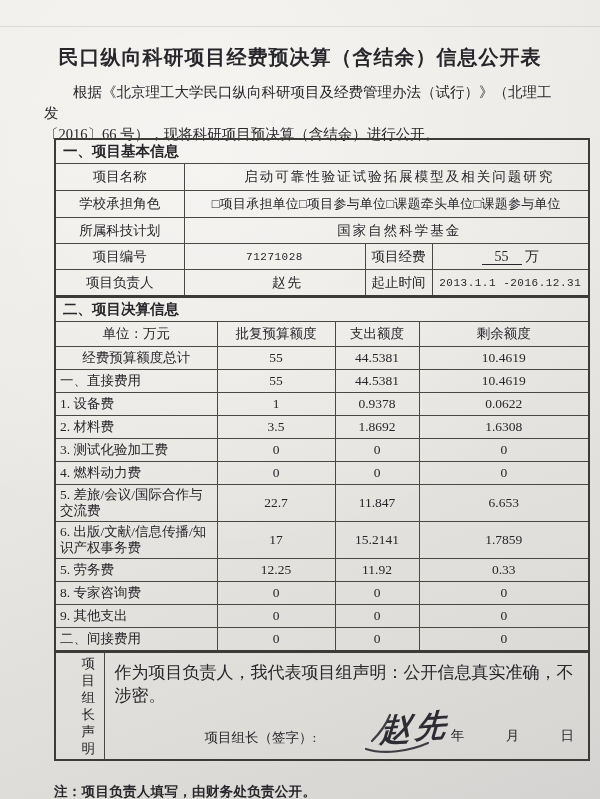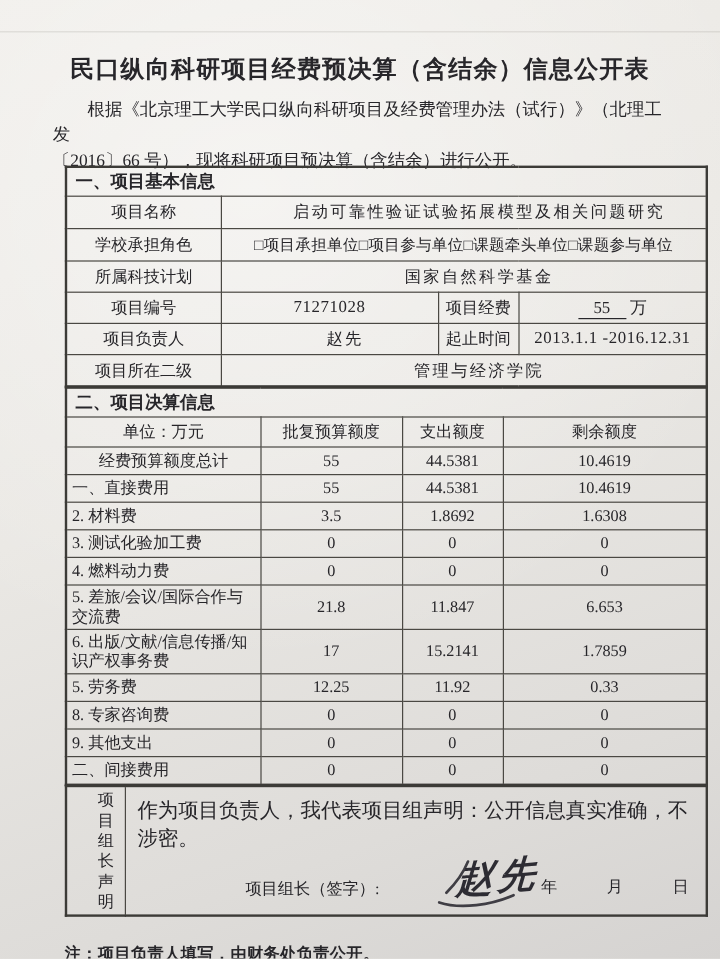--- a/index.html
+++ b/index.html
@@ -46,21 +46,21 @@
   .h26 td{height:21px;}
   .h25 td{height:20px;}
   .h23 td{height:18px;}
   .h22 td{height:17px;}
   .tall td{height:32px;white-space:normal;line-height:16px;}
   .lbl{text-align:left;padding-left:4px;}
   .name-val{letter-spacing:2px;padding-left:29px;}
   .opts{font-size:13px;letter-spacing:.2px;}
   .u{border-bottom:1px solid #27262a;padding:0 13px;}
   .funds-cell{font-size:14px;margin-left:23px;}
-  .period{font-family:Liberation Serif, serif;font-size:14px;letter-spacing:.5px;}
+  .period{font-family:Liberation Mono, monospace;font-size:11px;letter-spacing:.5px;}
   .num{font-family:"Liberation Serif","DejaVu Serif",serif;font-size:13.5px;}
   
   .decl-left{width:49px;white-space:normal;line-height:17px;font-size:13.5px;padding-left:20px;}
   .decl-right{text-align:left;padding:6px 8px 4px 10px;white-space:normal;position:relative;height:64px;vertical-align:top;}
   .decl-stmt{font-size:17px;margin-top:2px;}
   .sign-line{position:absolute;left:100px;bottom:12px;font-size:13.5px;text-align:right;}
   .date-labels{position:absolute;right:14px;bottom:14px;font-size:13.5px;}
   .date-labels span{margin-left:38px;}
   .sig-wrap{position:absolute;left:253px;bottom:2px;width:120px;height:52px;}
   .sig-text{
@@ -118,24 +118,20 @@
           <span class="u">55</span>
           <span>万</span>
         </td>
       </tr>
       <tr class="h26">
         <td>项目负责人</td>
         <td class="name-val">赵先</td>
         <td>起止时间</td>
         <td class="period">2013.1.1 -2016.12.31</td>
       </tr>
-      <tr class="h26">
-        <td>项目所在二级</td>
-        <td colspan="3" class="name-val">管理与经济学院</td>
-      </tr>
     </tbody>
       </table>
 
     <table class="t-outer">
       <colgroup>
           <col style="width:162px">
           <col style="width:118px">
           <col style="width:84px">
           <col style="width:170px">
         </colgroup>
@@ -155,40 +151,46 @@
         <td class="num">44.5381</td>
         <td class="num">10.4619</td>
       </tr>
       <tr class="h23">
         <td class="lbl">一、直接费用</td>
         <td class="num">55</td>
         <td class="num">44.5381</td>
         <td class="num">10.4619</td>
       </tr>
       <tr class="h22">
+        <td class="lbl">1. 设备费</td>
+        <td class="num">1</td>
+        <td class="num">0.9378</td>
+        <td class="num">0.0622</td>
+      </tr>
+      <tr class="h22">
         <td class="lbl">2. 材料费</td>
         <td class="num">3.5</td>
         <td class="num">1.8692</td>
         <td class="num">1.6308</td>
       </tr>
       <tr class="h22">
         <td class="lbl">3. 测试化验加工费</td>
         <td class="num">0</td>
         <td class="num">0</td>
         <td class="num">0</td>
       </tr>
       <tr class="h22">
         <td class="lbl">4. 燃料动力费</td>
         <td class="num">0</td>
         <td class="num">0</td>
         <td class="num">0</td>
       </tr>
       <tr class="tall">
         <td class="lbl">5. 差旅/会议/国际合作与交流费</td>
-        <td class="num">21.8</td>
+        <td class="num">22.7</td>
         <td class="num">11.847</td>
         <td class="num">6.653</td>
       </tr>
       <tr class="tall">
         <td class="lbl">6. 出版/文献/信息传播/知识产权事务费</td>
         <td class="num">17</td>
         <td class="num">15.2141</td>
         <td class="num">1.7859</td>
       </tr>
       <tr class="h23">

